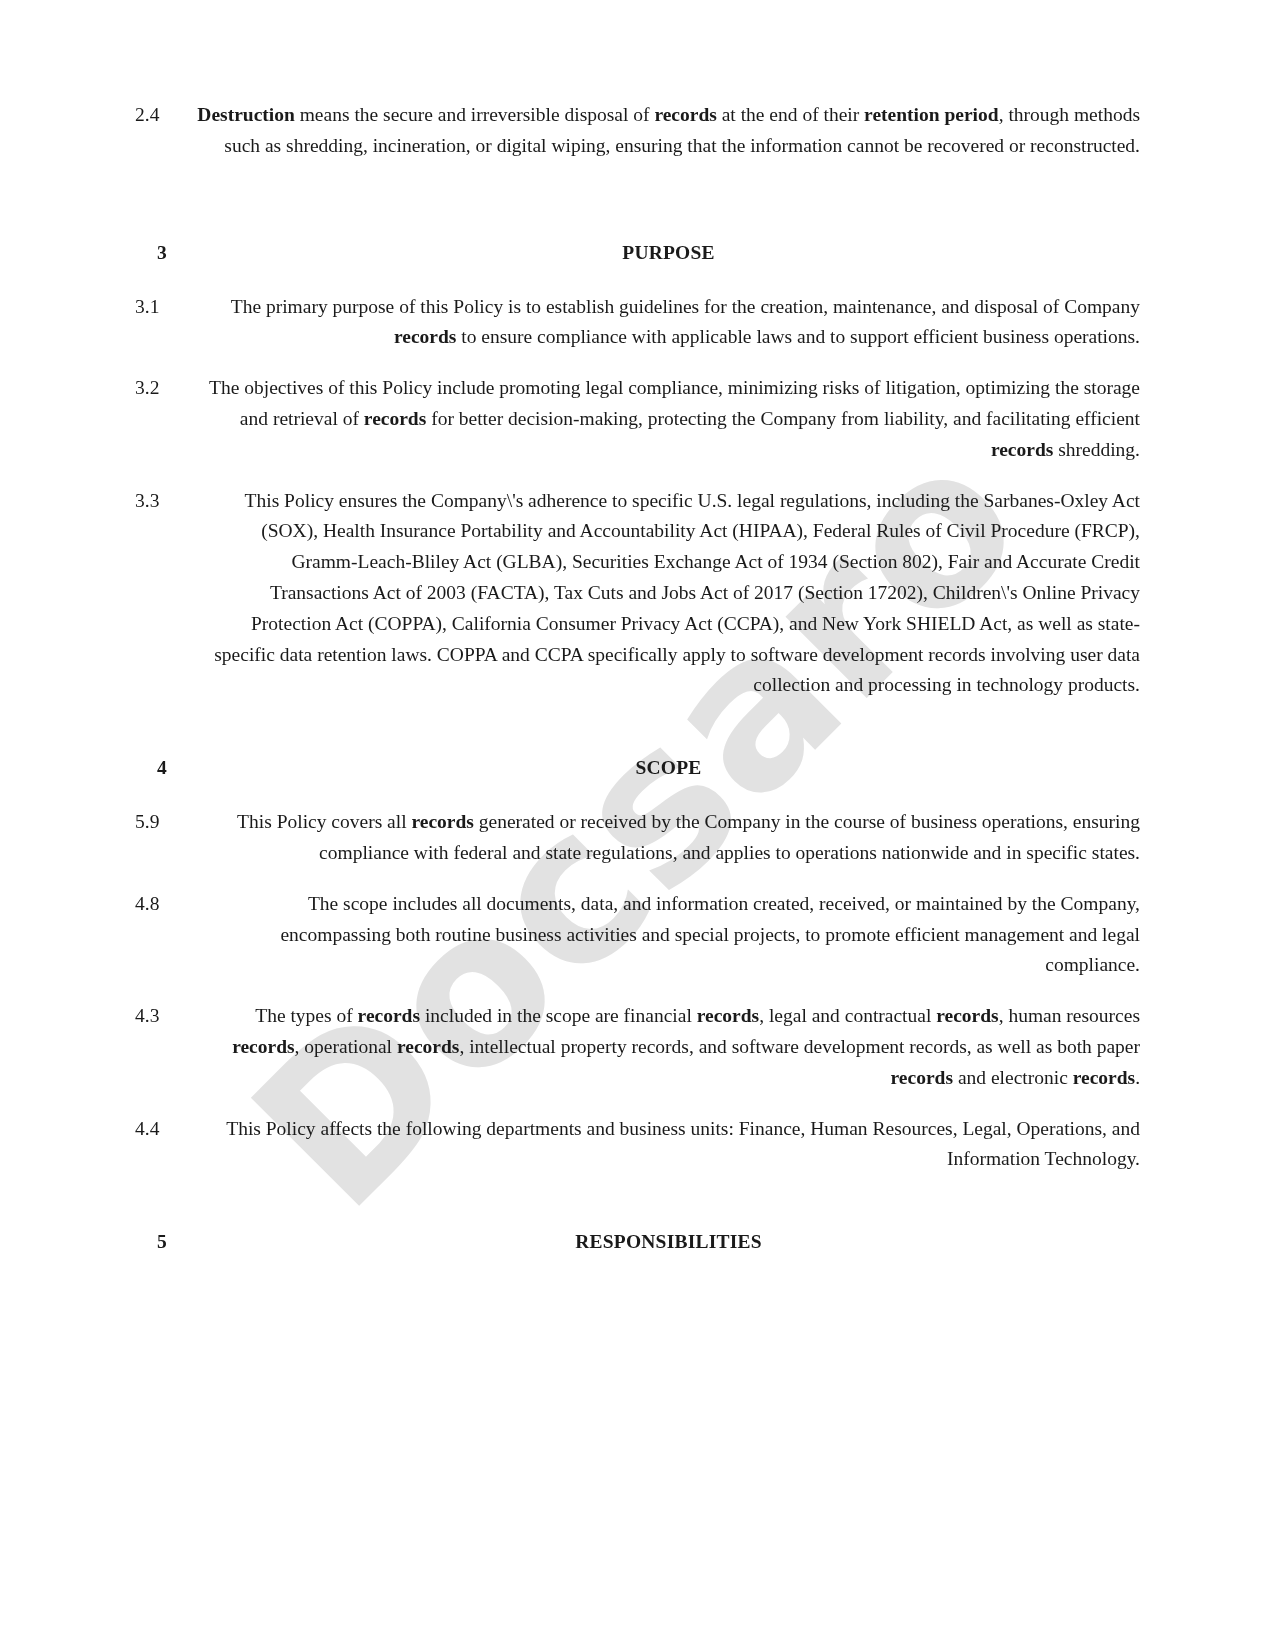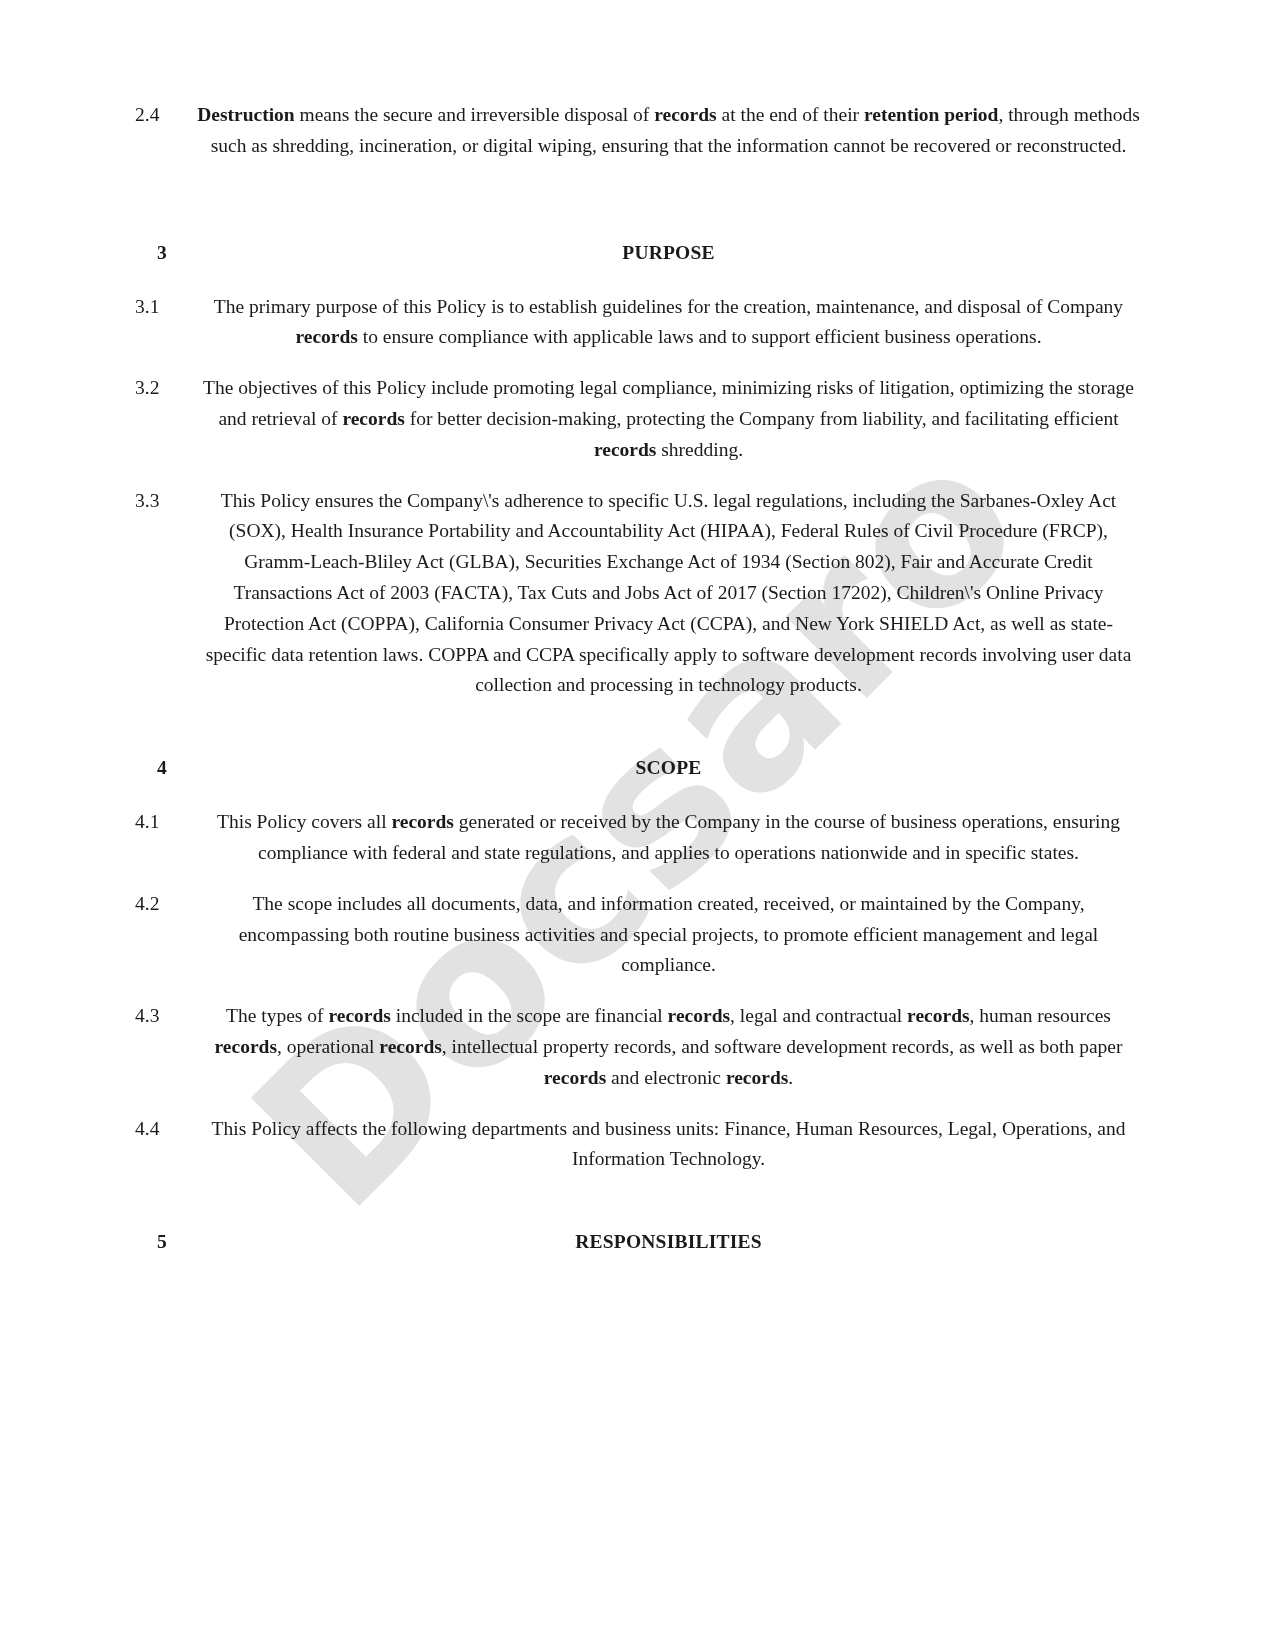--- a/index.html
+++ b/index.html
@@ -58,21 +58,21 @@
     font-size: 19.5px;
     line-height: 30.8px;
     text-align: left;
     white-space: nowrap;
   }
 
   .body-text {
     flex: 1 1 auto;
     font-size: 19.5px;
     line-height: 30.8px;
-    text-align: center;
+    text-align: right;
   }
 
   .body-text b {
     font-weight: 700;
   }
 
   
   .para {
     margin-bottom: 20px;
   }
@@ -132,25 +132,25 @@
       </div>
       <div class="block para">
         <div class="num">3.3</div>
         <div class="body-text"><span>This Policy ensures the Company\'s adherence to specific U.S. legal regulations, including the Sarbanes-Oxley Act (SOX), Health Insurance Portability and Accountability Act (HIPAA), Federal Rules of Civil Procedure (FRCP), Gramm-Leach-Bliley Act (GLBA), Securities Exchange Act of 1934 (Section 802), Fair and Accurate Credit Transactions Act of 2003 (FACTA), Tax Cuts and Jobs Act of 2017 (Section 17202), Children\'s Online Privacy Protection Act (COPPA), California Consumer Privacy Act (CCPA), and New York SHIELD Act, as well as state-specific data retention laws. COPPA and CCPA specifically apply to software development records involving user data collection and processing in technology products.</span></div>
       </div>
       <div class="heading-row">
         <div class="heading-num">4</div>
         <div class="heading-label">SCOPE</div>
       </div>
       <div class="block para">
-        <div class="num">4.1</div>
+        <div class="num">5.9</div>
         <div class="body-text"><span>This Policy covers all </span><b>records</b><span> generated or received by the Company in the course of business operations, ensuring compliance with federal and state regulations, and applies to operations nationwide and in specific states.</span></div>
       </div>
       <div class="block para">
-        <div class="num">4.2</div>
+        <div class="num">4.8</div>
         <div class="body-text"><span>The scope includes all documents, data, and information created, received, or maintained by the Company, encompassing both routine business activities and special projects, to promote efficient management and legal compliance.</span></div>
       </div>
       <div class="block para">
         <div class="num">4.3</div>
         <div class="body-text"><span>The types of </span><b>records</b><span> included in the scope are financial </span><b>records</b><span>, legal and contractual </span><b>records</b><span>, human resources </span><b>records</b><span>, operational </span><b>records</b><span>, intellectual property records, and software development records, as well as both paper </span><b>records</b><span> and electronic </span><b>records</b><span>.</span></div>
       </div>
       <div class="block para">
         <div class="num">4.4</div>
         <div class="body-text"><span>This Policy affects the following departments and business units: Finance, Human Resources, Legal, Operations, and Information Technology.</span></div>
       </div>

